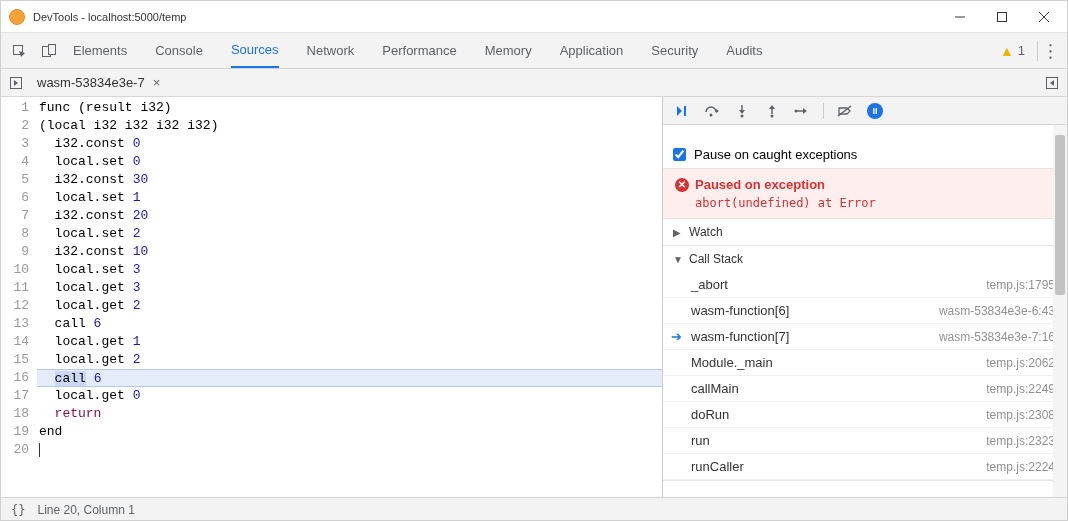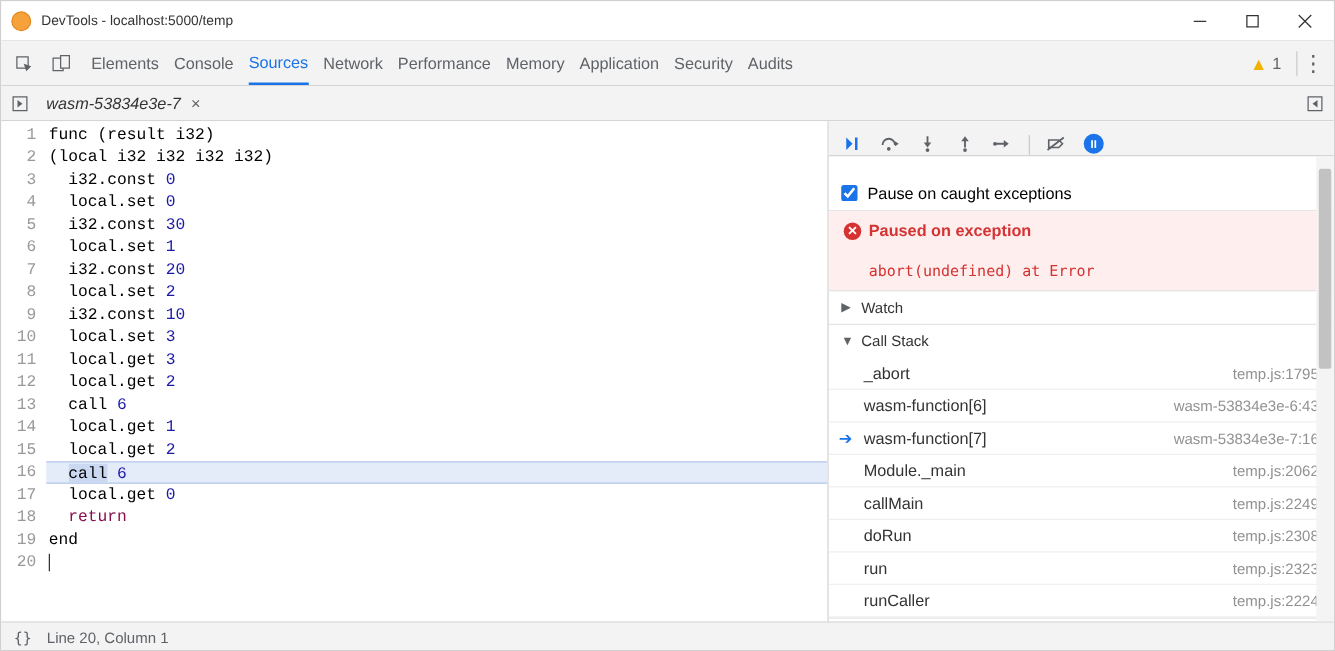--- a/index.html
+++ b/index.html
@@ -60,21 +60,21 @@
       color: #5f6368;
     }
     .icon-btn {
       width: 20px; height: 20px;
       display: flex;
       align-items: center; justify-content: center;
       cursor: pointer;
     }
     .tabs {
       display: flex;
-      gap: 12px;
+      gap: 28px;
       flex: 1;
       align-items: center;
       height: 100%;
     }
     .tab {
       color: #5f6368;
       cursor: pointer;
       padding: 8px 0;
       height: 100%;
       display: flex; align-items: center;
@@ -120,21 +120,20 @@
       display: flex; align-items: center; justify-content: center;
       color: #5f6368;
       cursor: pointer;
     }
     .file-tab {
       display: flex;
       align-items: flex-end;
       gap: 8px;
       padding: 19px 10px;
       color: #333;
-      font-style: italic;
       border-bottom: 2px solid #1a73e8;
       margin-bottom: -1px;
     }
     .file-close { color: #5f6368; cursor: pointer; }
     .spacer { flex: 1; }
     .main-area {
       display: flex;
       height: 400px;
     }
     .code-pane {
@@ -194,21 +193,21 @@
     .right-pane {
       flex: 1;
       display: flex;
       flex-direction: column;
       background: #fff;
       position: relative;
     }
     .debug-toolbar {
       height: 28px;
       display: flex;
-      align-items: flex-end;
+      align-items: center;
       gap: 12px;
       padding: 0 10px;
       border-bottom: 1px solid #d5d5d5;
       background: #f3f3f3;
     }
     .dbg-btn {
       width: 18px; height: 18px;
       display: flex; align-items: center; justify-content: center;
       cursor: pointer;
       color: #5f6368;
@@ -264,21 +263,21 @@
       background: #d53232;
       color: #fff;
       display: inline-flex; align-items: center; justify-content: center;
       font-size: 10px;
       margin-left: -20px;
     }
     .exc-detail {
       color: #d53232;
       font-family: Consolas, monospace;
       font-size: 12px;
-      margin-top: 18px;
+      margin-top: 4px;
     }
     .stack-body {
       max-height: 240px;
       overflow-y: auto;
     }
     .stack-row {
       display: flex;
       align-items: center;
       padding: 5px 12px 5px 28px;
       border-bottom: 1px solid #f0f0f0;

